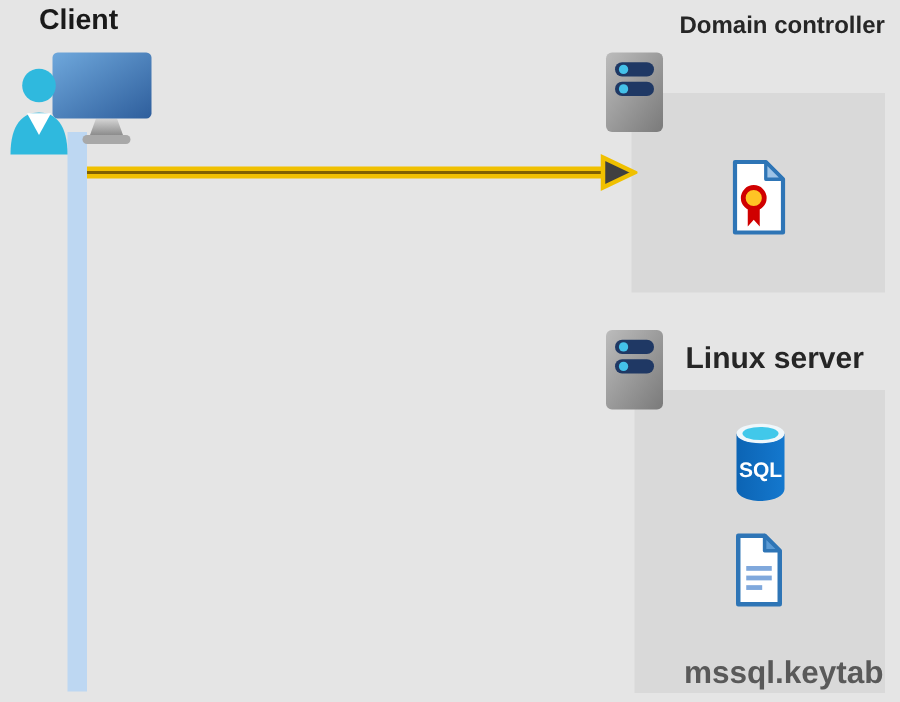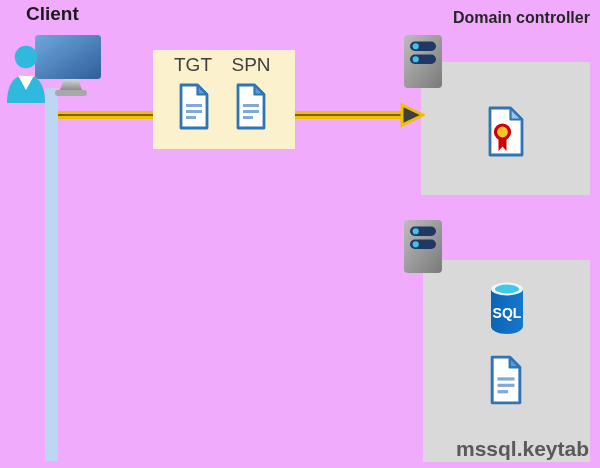--- a/index.html
+++ b/index.html
@@ -1,17 +1,17 @@
 <!DOCTYPE html>
 <html style="--ticket-box-bg: #FBF2CD; --arrow-gold: #F0C000; --arrow-core: #7F6000; --arrowhead-gray: #404040; --server-box-bg: #D9D9D9; --doc-border-blue: #2E75B6; --doc-fold-blue: #5B9BD5; --doc-line-blue: #7FA8DC; --server-bar-navy: #1F3864; --server-dot-cyan: #44C1E9; --person-cyan: #2FB9DE; --connection-line-blue: #BDD7F2; --sql-body-blue: #106EBE; --sql-top-cyan: #41C8EA; --cert-ribbon-red: #D00000; --cert-seal-gold: #FFC425; --title-text: #262626; --label-text: #3F3F3F; --keytab-text: #595959;"><head>
 <meta charset="utf-8">
 <style>
   html,body{margin:0;padding:0;background:#fff;}
   .canvas{
-    position:relative;width:600px;height:468px;background:#f0abfc;overflow:hidden;
+    position:relative;width:600px;height:468px;background:#e5e5e5;overflow:hidden;
     font-family:"Liberation Sans",sans-serif;
   }
   .abs{position:absolute;}
   .client-label{
     left:26px;top:3px;font-size:19px;font-weight:bold;color:#1a1a1a;z-index:5;
   }
   .vline{
     left:45px;top:88px;width:13px;height:373px;background:var(--connection-line-blue,#BDD7F2);z-index:1;
   }
   .arrow-line{
@@ -87,40 +87,20 @@
       <rect x="50" y="60" width="32" height="6" rx="3" fill="#A8A8A8"></rect>
       <rect x="30" y="5" width="66" height="44" rx="3.5" fill="url(#gMon)"></rect>
     </g>
     <g>
       <circle cx="21" cy="27" r="11.2" fill="#2FB9DE"></circle>
       <path d="M2,73 C2,53 10,45 21,45 C32,45 40,53 40,73 Z" fill="#2FB9DE"></path>
       <polygon points="13,45.5 21,60 29,45.5" fill="#ffffff"></polygon>
     </g>
   </svg>
 
-  <div class="abs ticket-box">
-    <span class="ticket-label tgt-label">TGT</span>
-    <span class="ticket-label spn-label">SPN</span>
-
-    <svg class="doc-tgt" width="30" height="47" viewBox="0 0 30 47">
-      <path d="M2,2 H18.5 L28,11.5 V45 H2 Z" fill="#ffffff" stroke="#2E75B6" stroke-width="2.8" stroke-linejoin="round"></path>
-      <path d="M18.5,2 V11.5 H28 Z" fill="#5B9BD5" stroke="#2E75B6" stroke-width="2.2" stroke-linejoin="round"></path>
-      <rect x="7" y="21" width="16" height="3" fill="#7FA8DC"></rect>
-      <rect x="7" y="27" width="16" height="3" fill="#7FA8DC"></rect>
-      <rect x="7" y="33" width="10" height="3" fill="#7FA8DC"></rect>
-    </svg>
-
-    <svg class="doc-spn" width="30" height="47" viewBox="0 0 30 47">
-      <path d="M2,2 H18.5 L28,11.5 V45 H2 Z" fill="#ffffff" stroke="#2E75B6" stroke-width="2.8" stroke-linejoin="round"></path>
-      <path d="M18.5,2 V11.5 H28 Z" fill="#5B9BD5" stroke="#2E75B6" stroke-width="2.2" stroke-linejoin="round"></path>
-      <rect x="7" y="21" width="16" height="3" fill="#7FA8DC"></rect>
-      <rect x="7" y="27" width="16" height="3" fill="#7FA8DC"></rect>
-      <rect x="7" y="33" width="10" height="3" fill="#7FA8DC"></rect>
-    </svg>
-  </div>
 
   <div class="abs gray-box dc-box"></div>
 
   <svg class="abs server-icon dc-server-icon" width="40" height="55" viewBox="0 0 40 55">
     <defs>
       <linearGradient id="gSrv1" x1="0" y1="0" x2="1" y2="1">
         <stop offset="0" stop-color="#BCBCBC"></stop>
         <stop offset="1" stop-color="#7A7A7A"></stop>
       </linearGradient>
     </defs>
@@ -149,20 +129,21 @@
         <stop offset="1" stop-color="#7A7A7A"></stop>
       </linearGradient>
     </defs>
     <rect x="1" y="1" width="38" height="53" rx="4" fill="url(#gSrv2)"></rect>
     <rect x="7" y="7.5" width="26" height="9.5" rx="4.75" fill="#1F3864"></rect>
     <circle cx="12.7" cy="12.25" r="3.1" fill="#44C1E9"></circle>
     <rect x="7" y="20.5" width="26" height="9.5" rx="4.75" fill="#1F3864"></rect>
     <circle cx="12.7" cy="25.25" r="3.1" fill="#44C1E9"></circle>
   </svg>
 
+  <div class="abs linux-title">Linux server</div>
 
   <svg class="abs sql-icon" width="36" height="54" viewBox="0 0 36 54">
     <defs>
       <linearGradient id="gSql" x1="0" y1="0" x2="1" y2="0">
         <stop offset="0" stop-color="#0C64B4"></stop>
         <stop offset="1" stop-color="#1478CE"></stop>
       </linearGradient>
     </defs>
     <path d="M2,8 V45 C2,49.5 9,53 18,53 C27,53 34,49.5 34,45 V8 Z" fill="url(#gSql)"></path>
     <ellipse cx="18" cy="8" rx="16" ry="6.5" fill="#EFF7FB"></ellipse>

